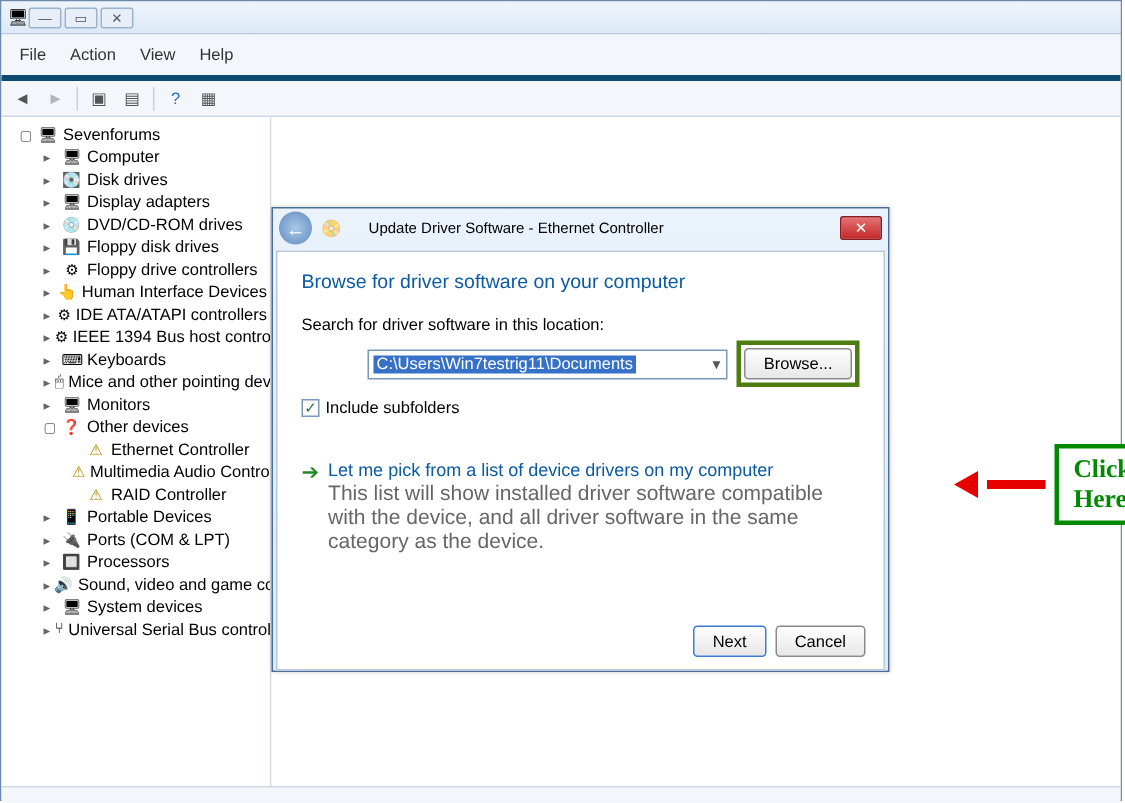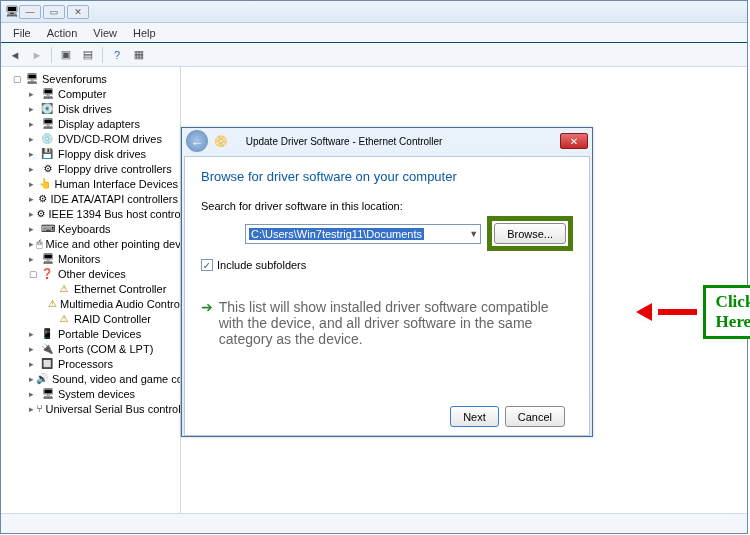--- a/index.html
+++ b/index.html
@@ -4,21 +4,21 @@
 <style>
   * { box-sizing: border-box; font-family: "Segoe UI", Tahoma, sans-serif; }
   body { margin: 0; background: #fff; width: 750px; height: 535px; overflow: hidden; font-size: 11px; }
 
   .win { border: 1px solid #6b8aab; width: 748px; height: 534px; margin: 0; background: #fff; }
   .titlebar { height: 22px; background: linear-gradient(#eef4fb,#dde9f7); border-bottom: 1px solid #b7c8dd; display: flex; align-items: center; padding: 0 4px; }
   .titlebar .title { flex: 1; color: #333; font-size: 11px; padding-left: 4px; }
   .wbtns { display: flex; gap: 2px; }
   .wbtn { width: 22px; height: 14px; border: 1px solid #9eb3cc; background: #e8eef7; display: flex; align-items: center; justify-content: center; font-size: 9px; color: #555; border-radius: 2px; }
 
-  .menubar { height: 20px; background: #f3f6fb; border-bottom: 1px solid #0c4a6e; display: flex; align-items: center; padding: 0 4px; }
+  .menubar { height: 31px; background: #f3f6fb; border-bottom: 4px solid #0c4a6e; display: flex; align-items: center; padding: 0 4px; }
   .menubar span { padding: 2px 8px; color: #333; font-size: 11px; }
 
   .toolbar { height: 24px; background: #f3f6fb; border-bottom: 1px solid #d0dae6; display: flex; align-items: center; padding: 0 4px; gap: 2px; }
   .tbtn { width: 20px; height: 18px; border: 1px solid transparent; display: flex; align-items: center; justify-content: center; font-size: 11px; color: #555; border-radius: 2px; }
   .tdiv { width: 1px; height: 16px; background: #c6d2e0; margin: 0 2px; }
 
   .content { display: flex; height: calc(100% - 66px - 20px); }
   .tree { width: 180px; border-right: 1px solid #d0dae6; overflow: hidden; padding: 4px 2px; background: #fff; font-size: 11px; }
   .node { display: flex; align-items: center; gap: 3px; padding: 0 0 0 0; height: 15px; white-space: nowrap; }
   .node .tw { width: 9px; font-size: 9px; color: #666; }
@@ -39,30 +39,30 @@
 
   .dlg-body { margin: 2px; background: #fff; border: 1px solid #b7c8dd; height: calc(100% - 28px); padding: 12px 16px; position: relative; }
   .dlg-h { font-size: 13px; color: #0b5aa3; }
   .lbl { margin-top: 16px; font-size: 11px; }
   .combo { margin-top: 4px; display: flex; align-items: center; gap: 6px; padding-left: 44px; }
   .combo-edit { width: 250px; height: 20px; border: 1px solid #7a98b8; display: flex; align-items: center; padding: 0 3px; background: #fff; }
   .combo-edit .val { background: #3471c7; color: #fff; padding: 0 2px; font-size: 11px; }
   .combo-arrow { position: absolute; right: 2px; font-size: 9px; color: #555; }
   .combo-edit { position: relative; }
   .btn7 { height: 21px; border: 1px solid #8a8a8a; background: linear-gradient(#fefefe,#e7e7e7); border-radius: 3px; font-size: 11px; padding: 0 12px; display: inline-flex; align-items: center; }
-  .highlight-red { border: 5px solid #4d7c0f; padding: 2px; text-decoration: underline; }
+  .highlight-red { border: 3px solid #4d7c0f; padding: 2px; text-decoration: underline; }
   .chk { margin-top: 8px; display: flex; align-items: center; gap: 4px; font-size: 11px; }
   .chkbx { width: 12px; height: 12px; border: 1px solid #7a98b8; display: inline-flex; align-items: center; justify-content: center; color: #2a7a2a; font-size: 10px; }
 
   .linkblk { margin-top: 28px; display: flex; gap: 6px; }
   .linkblk .arrow { color: #2a8a2a; font-size: 14px; }
   .linkblk .tt { font-size: 12px; color: #0b5aa3; }
   .linkblk .desc { font-size: 14px; color: #666; }
 
-  .dlg-actions { position: absolute; bottom: 8px; right: 24px; display: flex; gap: 6px; }
+  .dlg-actions { position: absolute; bottom: 8px; right: 12px; display: flex; gap: 6px; }
 
   
   .anno { position: absolute; left: 455px; top: 218px; display: flex; align-items: center; gap: 6px; }
   .anno-arrow-line { width: 55px; height: 6px; background: #e60000; }
   .anno-arrow-head { width: 0; height: 0; border-top: 9px solid transparent; border-bottom: 9px solid transparent; border-right: 16px solid #e60000; }
   .anno-box { border: 3px solid #008a00; padding: 4px 10px; background: #fff; }
   .anno-box span { color: #008a00; font-weight: bold; font-size: 17px; font-family: "Times New Roman", serif; }
 
   .statusbar { height: 20px; border-top: 1px solid #d0dae6; background: #f3f6fb; }
 </style>
@@ -240,20 +240,21 @@
             </span>
           </div>
           <div class="chk">
             <span class="chkbx">✓</span>
             <span>Include subfolders</span>
           </div>
 
           <div class="linkblk">
             <div class="arrow">➔</div>
             <div>
+              <div class="tt">Let me pick from a list of device drivers on my computer</div>
               <div class="desc">This list will show installed driver software compatible with the device, and all driver software in the same category as the device.</div>
             </div>
           </div>
 
           <div class="dlg-actions">
             <span class="btn7" style="border-color:#3a7bd5">Next</span>
             <span class="btn7">Cancel</span>
           </div>
         </div>
       </div>

